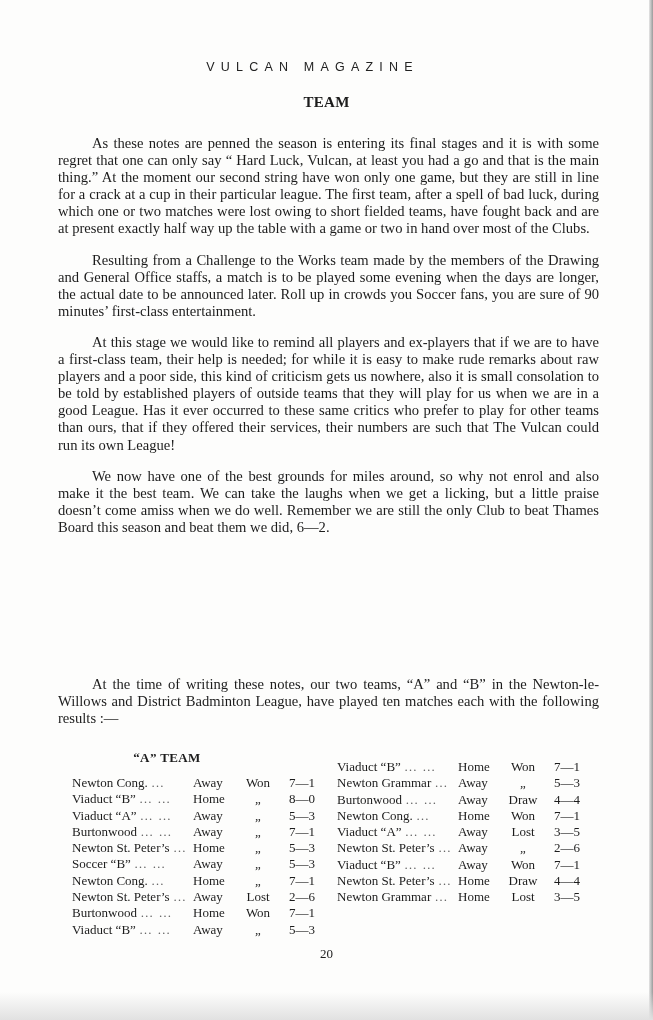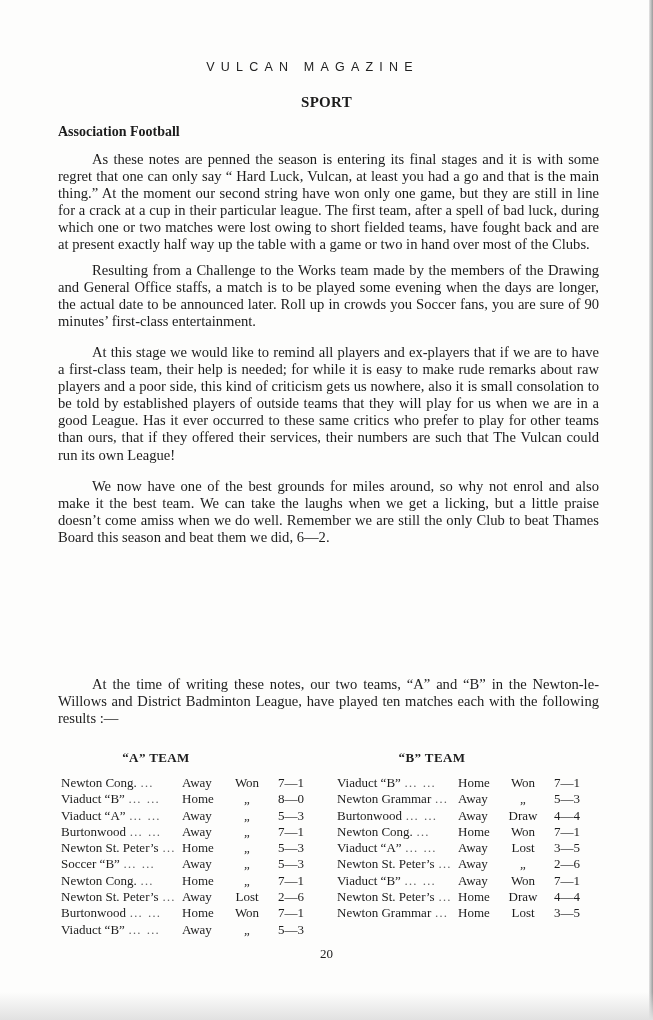--- a/index.html
+++ b/index.html
@@ -58,36 +58,35 @@
     font-size:13px;
   }
 </style>
 </head>
 <body>
 
 <div class="page-edge"></div>
 <div class="bottom-shade"></div>
 
 <div class="running-head">VULCAN MAGAZINE</div>
-<div class="section-title">SPORT</div>
+<div class="section-title">TEAM</div>
 
 <div class="column" style="top:124px;">
-  <h3 class="subhead">Association Football</h3>
   <p class="para" style="margin-top:11px;">As these notes are penned the season is entering its final stages and it is with some regret that one can only say “ Hard Luck, Vulcan, at least you had a go and that is the main thing.”  At the moment our second string have won only one game, but they are still in line for a crack at a cup in their particular league.  The first team, after a spell of bad luck, during which one or two matches were lost owing to short fielded teams, have fought back and are at present exactly half way up the table with a game or two in hand over most of the Clubs.</p>
-  <p class="para" style="margin-top:8px;">Resulting from a Challenge to the Works team made by the members of the Drawing and General Office staffs, a match is to be played some evening when the days are longer, the actual date to be announced later. Roll up in crowds you Soccer fans, you are sure of 90 minutes’ first-class entertainment.</p>
+  <p class="para" style="margin-top:14px;">Resulting from a Challenge to the Works team made by the members of the Drawing and General Office staffs, a match is to be played some evening when the days are longer, the actual date to be announced later. Roll up in crowds you Soccer fans, you are sure of 90 minutes’ first-class entertainment.</p>
   <p class="para" style="margin-top:14px;">At this stage we would like to remind all players and ex-players that if we are to have a first-class team, their help is needed; for while it is easy to make rude remarks about raw players and a poor side, this kind of criticism gets us nowhere, also it is small consolation to be told by established players of outside teams that they will play for us when we are in a good League.  Has it ever occurred to these same critics who prefer to play for other teams than ours, that if they offered their services, their numbers are such that The Vulcan could run its own League!</p>
   <p class="para" style="margin-top:14px; text-align-last:left; padding-right:0;">We now have one of the best grounds for miles around, so why not enrol and also make it the best team.  We can take the laughs when we get a licking, but a little praise doesn’t come amiss when we do well. Remember we are still the only Club to beat Thames Board this season and beat them we did, 6—2.</p>
 </div>
 
 <div class="column" style="top:664px;">
   <p class="para" style="margin-top:12px;">At the time of writing these notes, our two teams, “A” and “B” in the Newton-le-Willows and District Badminton League, have played ten matches each with the following results :—</p>
 </div>
 
 <div class="teams">
-  <div class="team-col" style="left:3px;">
+  <div class="team-col" style="left:14px;">
     <div class="team-head">“A” TEAM</div>
     <table class="results" id="table-a">
         <tbody>
           <tr>
             <td class="opp"><span>Newton Cong.</span> <span class="dots">…</span></td>
             <td class="venue">Away</td>
             <td class="res">Won</td>
             <td class="score">7—1</td>
           </tr>
           <tr>
@@ -141,21 +140,20 @@
           <tr>
             <td class="opp"><span>Viaduct “B”</span> <span class="dots">…  …</span></td>
             <td class="venue">Away</td>
             <td class="res">„</td>
             <td class="score">5—3</td>
           </tr>
         </tbody>
       </table>
   </div>
   <div class="team-col" style="left:279px;">
-    <div class="team-head">“B” TEAM</div>
     <table class="results" id="table-b">
         <tbody>
           <tr>
             <td class="opp"><span>Viaduct “B”</span> <span class="dots">…  …</span></td>
             <td class="venue">Home</td>
             <td class="res">Won</td>
             <td class="score">7—1</td>
           </tr>
           <tr>
             <td class="opp"><span>Newton Grammar</span> <span class="dots">…</span></td>

